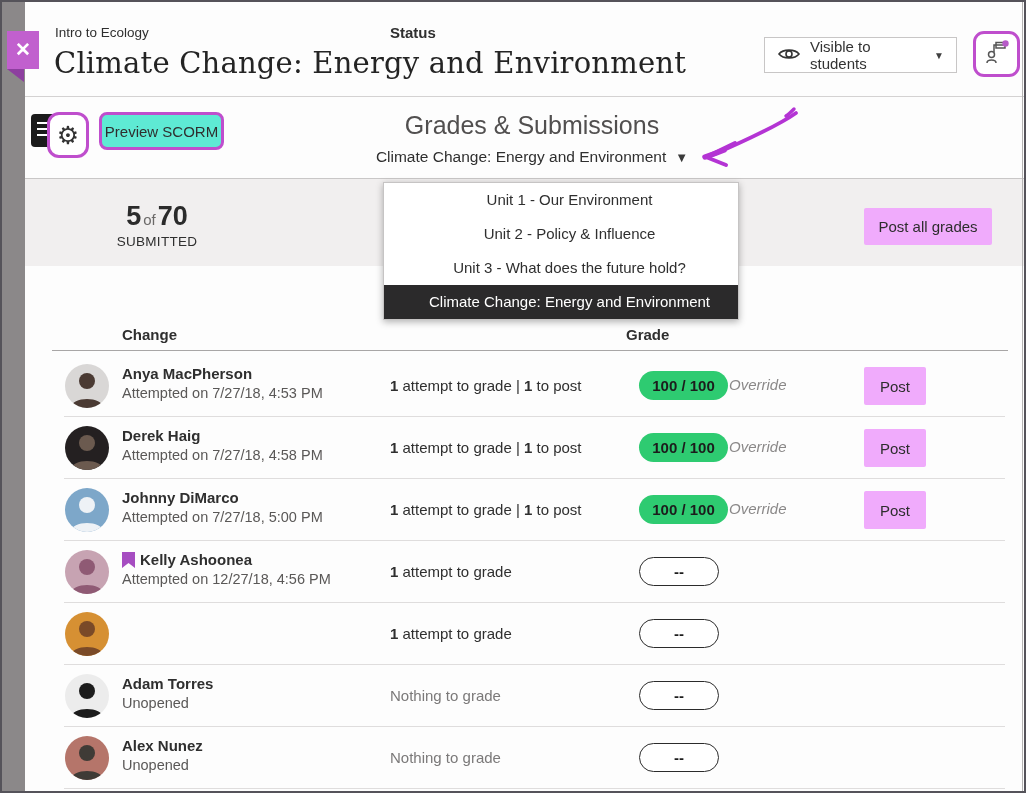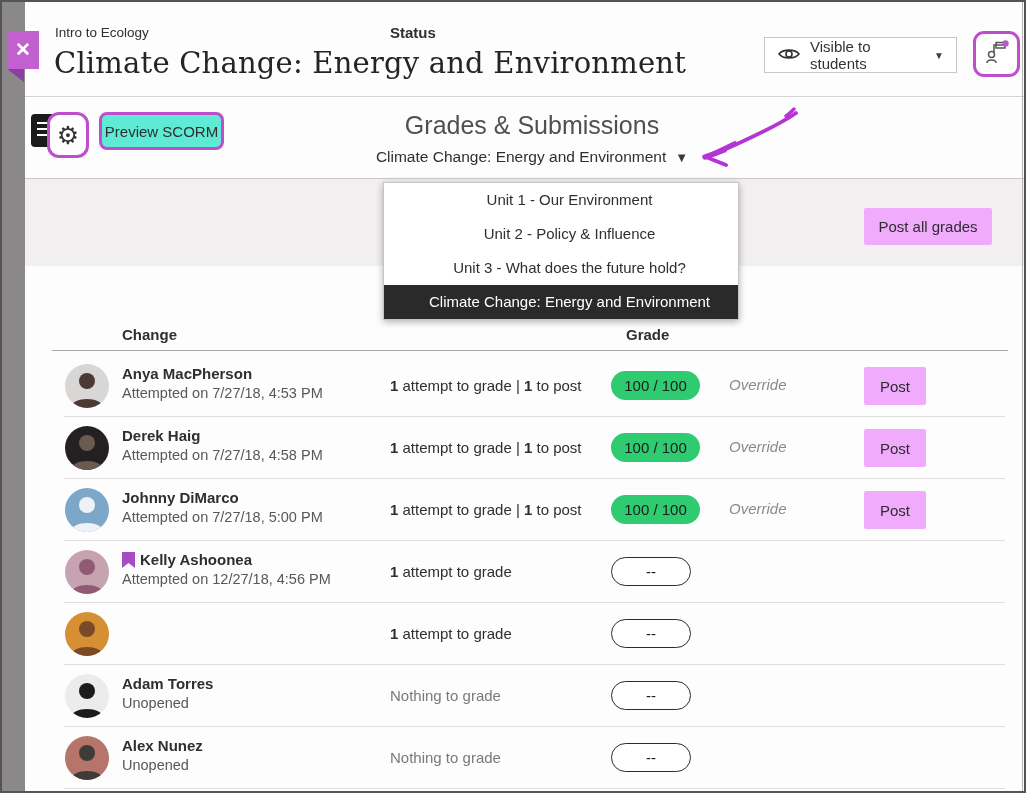--- a/index.html
+++ b/index.html
@@ -84,22 +84,22 @@
   .row { position:relative; height:62px; border-bottom:1px solid #dfdddd; }
   .avatar { position:absolute; left:1px; top:9px; width:44px; height:44px; border-radius:50%;
     overflow:hidden; display:flex; align-items:flex-end; justify-content:center; }
   .who { position:absolute; left:58px; top:10px; }
   .name-line { display:flex; align-items:center; gap:5px; }
   .name { font-size:15px; font-weight:bold; color:#2f2f2f; cursor:pointer; }
   .flag { display:inline-flex; margin-top:1px; }
   .sub { font-size:14.5px; color:#5a5857; margin-top:3px; }
   .status { position:absolute; left:326px; top:22px; font-size:15px; color:#2f2f2f; }
   .status.muted { color:#7b7979; }
-  .pill { position:absolute; left:547px; top:16px; height:29px; line-height:27px;
-    border-radius:15px; text-align:center; font-size:15px; font-weight:normal; cursor:pointer; }
+  .pill { position:absolute; left:575px; top:16px; height:29px; line-height:27px;
+    border-radius:15px; text-align:center; font-size:15px; font-weight:bold; cursor:pointer; }
   .pill.scored { width:89px; background:#2ecb71; color:#1c1c1c; border:none; line-height:29px; }
   .pill.empty  { width:80px; background:#fff; color:#1c1c1c; border:1.5px solid #2b2b2b; }
   .override { position:absolute; left:665px; top:21px; font-style:italic; font-size:15px;
     color:#8a8888; cursor:pointer; }
   .post-btn { position:absolute; left:800px; top:12px; width:62px; height:38px;
     background:#f0abfc; border:none; border-radius:2px; font-size:15px; color:#2d2d2d; cursor:pointer; }
 
   .right-edge { position:absolute; right:1px; top:0; width:1px; height:100%; background:#b5b3b3; }
 </style>
 </head>
@@ -161,20 +161,26 @@
       <path d="M106 7 C 92 17, 64 31, 18 51" fill="none" stroke="#b434d4" stroke-width="3.8" stroke-linecap="round"></path>
       <path d="M34 44 C 27 47, 21 49, 15 51" fill="none" stroke="#b434d4" stroke-width="5.5" stroke-linecap="round"></path>
       <path d="M16 51 L45 37" fill="none" stroke="#b434d4" stroke-width="4" stroke-linecap="round"></path>
       <path d="M16 51 L36 59" fill="none" stroke="#b434d4" stroke-width="4" stroke-linecap="round"></path>
     </svg>
   </div>
 
   <div class="toolbar-border"></div>
 
   <div class="stats-band"></div>
+  <div class="submitted-stat">
+    <div class="nums">
+      <span>5</span><span class="of">of</span><span>70</span>
+    </div>
+    <div class="cap">SUBMITTED</div>
+  </div>
   <button class="post-all-btn">Post all grades</button>
 
   <div class="col-head student">Change</div>
   <div class="col-head status">Status</div>
   <div class="col-head grade">Grade</div>
   <div class="head-rule"></div>
 
   <div class="rows">
   <div class="row">
     <div class="avatar" style="background: rgb(217, 215, 214);">

